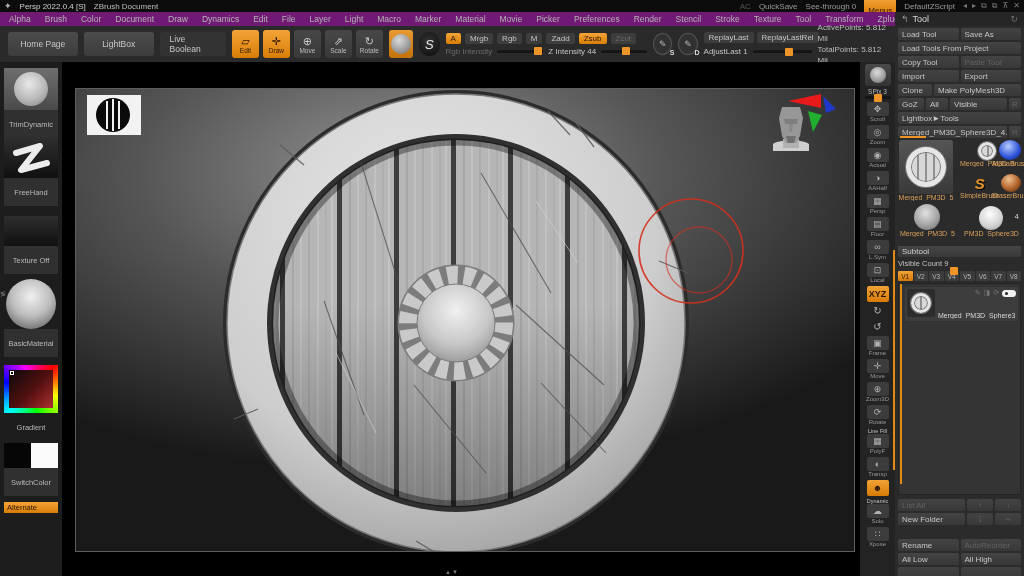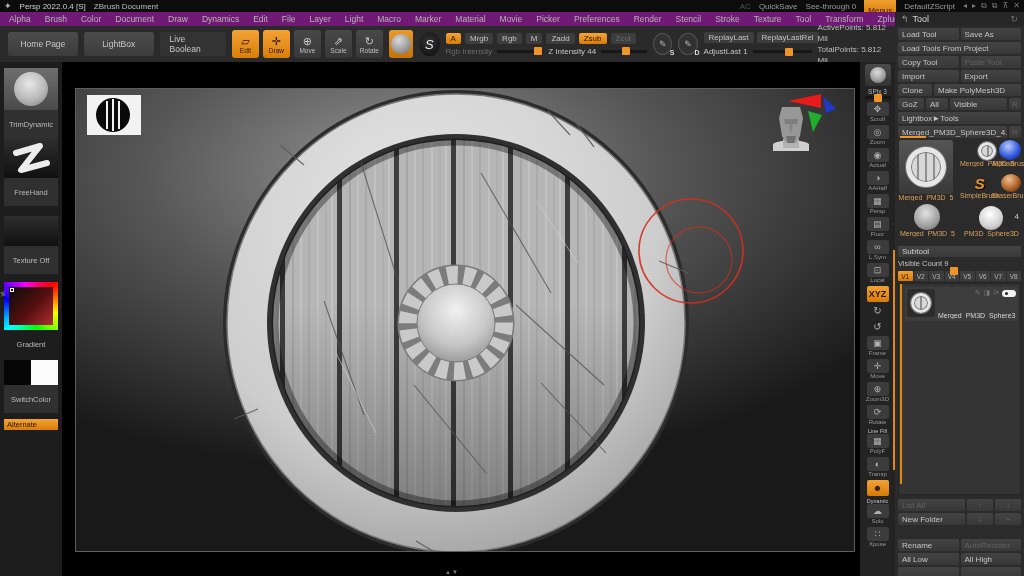--- a/index.html
+++ b/index.html
@@ -323,20 +323,24 @@
       <div class="thumb-dk" style="height:40px; display:flex; align-items:center; justify-content:center;">
         <svg width="44" height="34" viewBox="0 0 44 34">
           <path d="M7 12 L31 5 L12 29 L38 22" stroke="#ececec" stroke-width="6" fill="none" stroke-linecap="round" stroke-linejoin="round"></path>
         </svg>
       </div>
       <div class="tray-lbl">FreeHand</div>
     </div>
     <div class="tray-item" style="margin-top:10px">
       <div class="thumb-dk" style="height:30px"></div>
       <div class="tray-lbl">Texture Off</div>
+    </div>
+    <div class="tray-item" style="margin-top:5px">
+      <div id="mat-ball"></div>
+      <div class="tray-lbl">BasicMaterial</div>
     </div>
     <div class="tray-item" style="margin-top:8px">
       <div id="picker">
           <div class="inner"></div>
           <div class="mark"></div>
         </div>
       <div class="tray-lbl" style="background:transparent">Gradient</div>
     </div>
     <div class="tray-item" style="margin-top:2px">
       <div id="switch">

